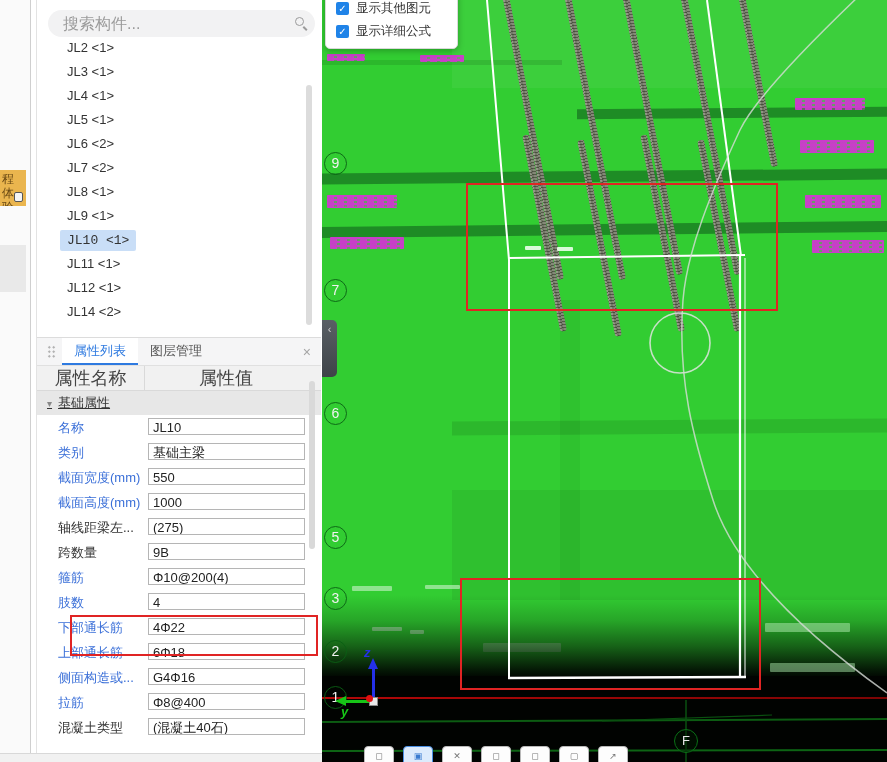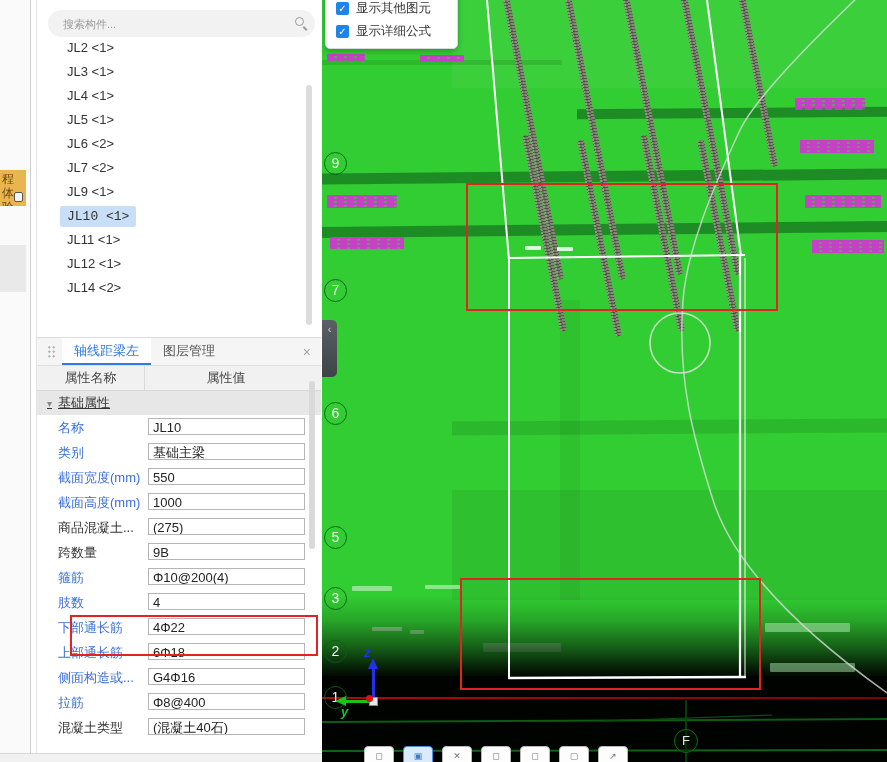--- a/index.html
+++ b/index.html
@@ -12,39 +12,39 @@
   .rail-line2{position:absolute;left:36px;top:0;width:1px;height:762px;background:#e3e3e3;}
   .promo{position:absolute;left:0;top:170px;width:26px;height:36px;background:#eab54e;color:#6b4a14;
          font-size:12px;line-height:14px;overflow:hidden;padding:2px 0 0 2px;letter-spacing:1px;}
   .promo-lock{position:absolute;left:14px;top:22px;width:9px;height:10px;border:1px solid #555;background:#f5f5f5;border-radius:2px;}
   .rail-block{position:absolute;left:0;top:245px;width:26px;height:47px;background:#e9e9e9;}
 
   
   .panel{position:absolute;left:37px;top:0;width:284px;height:762px;background:#fff;}
   .searchbar{position:absolute;left:11px;top:10px;width:267px;height:27px;background:#f2f2f3;border-radius:14px;}
   .searchbar input{position:absolute;left:0;top:0;width:100%;height:100%;background:transparent;border:none;outline:none;
-         padding-left:15px;font-size:11px;color:#555;}
+         padding-left:15px;font-size:16px;color:#555;}
   .searchbar input::placeholder{color:#9b9b9b;}
   .search-glyph{position:absolute;right:11px;top:7px;width:9px;height:9px;border:1.5px solid #9b9b9b;border-radius:50%;}
   .search-glyph::after{content:"";position:absolute;left:8px;top:8px;width:5px;height:1.5px;background:#9b9b9b;transform:rotate(45deg);transform-origin:0 0;}
   .comp-list{position:absolute;left:0;top:36px;width:270px;}
   .citem{height:24px;line-height:24px;padding-left:23px;font-size:13px;color:#333;white-space:nowrap;cursor:default;}
   .citem .ctext{padding:3px 7px;border-radius:2px;}
   .citem.selected .ctext{background:var(--sel-bg);font-family:Liberation Mono, monospace;}
   .list-scroll{position:absolute;left:269px;top:85px;width:6px;height:240px;background:#dcdcdc;border-radius:3px;}
 
   
   .prop{position:absolute;left:0;top:337px;width:284px;height:425px;background:#fff;border-top:1px solid #dcdcdc;}
   .tabbar{position:relative;height:28px;background:#f5f5f6;border-bottom:1px solid #e0e0e0;display:flex;align-items:stretch;}
   .grip{width:9px;height:14px;margin:7px 6px 0 10px;
         background:radial-gradient(#ababab 1.1px,transparent 1.2px) 0 0/4.5px 4.5px;}
   .tab{padding:0 12px;font-size:13px;line-height:26px;color:#555;cursor:pointer;}
   .tab.active{background:#fff;color:var(--accent);border-bottom:2px solid var(--accent);}
   .tab-close{margin-left:auto;margin-right:10px;color:#a5a5a5;font-size:14px;line-height:28px;cursor:pointer;}
-  .thead{display:flex;height:25px;background:#f1f1f1;border-bottom:1px solid #d9d9d9;font-size:13px;color:#444;}
+  .thead{display:flex;height:25px;background:#f1f1f1;border-bottom:1px solid #d9d9d9;font-size:18px;color:#444;}
   .thead .c1{width:108px;text-align:center;line-height:24px;border-right:1px solid #d9d9d9;}
   .thead .c2{flex:1;text-align:center;line-height:24px;margin-right:14px;}
   .sect{height:24px;background:#e7e7e7;font-size:13px;color:#333;line-height:24px;text-decoration:underline;}
   .sect .caret{color:#888;font-size:10px;margin:0 6px 0 10px;}
   .prow{position:relative;height:25px;}
   .prow .plabel{display:inline-block;padding-left:21px;font-size:13px;line-height:25px;color:#333;white-space:nowrap;}
   .prow.link .plabel{color:var(--label-blue);}
   .prow .pval{position:absolute;left:111px;top:3px;width:157px;height:17px;border:1px solid #b5b5b5;background:#fff;
         font-size:13px;line-height:17px;color:#222;padding-left:4px;white-space:nowrap;overflow:hidden;}
   .prop-scroll{position:absolute;left:272px;top:43px;width:6px;height:168px;background:#d9d9d9;border-radius:3px;}
@@ -115,48 +115,49 @@
       <input placeholder="搜索构件..." style="">
       <span class="search-glyph"></span>
     </div>
     <div class="comp-list" id="compList">
         <div class="citem"><span class="ctext">JL2 &lt;1&gt;</span></div>
         <div class="citem"><span class="ctext">JL3 &lt;1&gt;</span></div>
         <div class="citem"><span class="ctext">JL4 &lt;1&gt;</span></div>
         <div class="citem"><span class="ctext">JL5 &lt;1&gt;</span></div>
         <div class="citem"><span class="ctext">JL6 &lt;2&gt;</span></div>
         <div class="citem"><span class="ctext">JL7 &lt;2&gt;</span></div>
+        <div class="citem"><span class="ctext">JL8 &lt;1&gt;</span></div>
         <div class="citem"><span class="ctext">JL9 &lt;1&gt;</span></div>
         <div class="citem selected"><span class="ctext">JL10 &lt;1&gt;</span></div>
         <div class="citem"><span class="ctext">JL11 &lt;1&gt;</span></div>
         <div class="citem"><span class="ctext">JL12 &lt;1&gt;</span></div>
         <div class="citem"><span class="ctext">JL14 &lt;2&gt;</span></div>
       </div>
     <div class="list-scroll"></div>
 
     <div class="prop">
       <div class="tabbar">
         <div class="grip"></div>
-        <div class="tab active">轴线距梁左</div>
+        <div class="tab active">属性列表</div>
         <div class="tab">图层管理</div>
         <div class="tab-close">×</div>
       </div>
       <div class="thead">
         <div class="c1">属性名称</div>
         <div class="c2">属性值</div>
       </div>
       <div class="sect">
         <span class="caret">▾</span><span>基础属性</span>
       </div>
       <div id="propRows">
           <div class="prow link"><span class="plabel">名称</span><div class="pval">JL10</div></div>
           <div class="prow link"><span class="plabel">类别</span><div class="pval">基础主梁</div></div>
           <div class="prow link"><span class="plabel">截面宽度(mm)</span><div class="pval">550</div></div>
           <div class="prow link"><span class="plabel">截面高度(mm)</span><div class="pval">1000</div></div>
-          <div class="prow"><span class="plabel">商品混凝土...</span><div class="pval">(275)</div></div>
+          <div class="prow"><span class="plabel">轴线距梁左...</span><div class="pval">(275)</div></div>
           <div class="prow"><span class="plabel">跨数量</span><div class="pval">9B</div></div>
           <div class="prow link"><span class="plabel">箍筋</span><div class="pval">Φ10@200(4)</div></div>
           <div class="prow link"><span class="plabel">肢数</span><div class="pval">4</div></div>
           <div class="prow link"><span class="plabel">下部通长筋</span><div class="pval">4Φ22</div></div>
           <div class="prow link"><span class="plabel">上部通长筋</span><div class="pval">6Φ18</div></div>
           <div class="prow link"><span class="plabel">侧面构造或...</span><div class="pval">G4Φ16</div></div>
           <div class="prow link"><span class="plabel">拉筋</span><div class="pval">Φ8@400</div></div>
           <div class="prow"><span class="plabel">混凝土类型</span><div class="pval">(混凝土40石)</div></div>
         </div>
       <div class="prop-scroll"></div>

